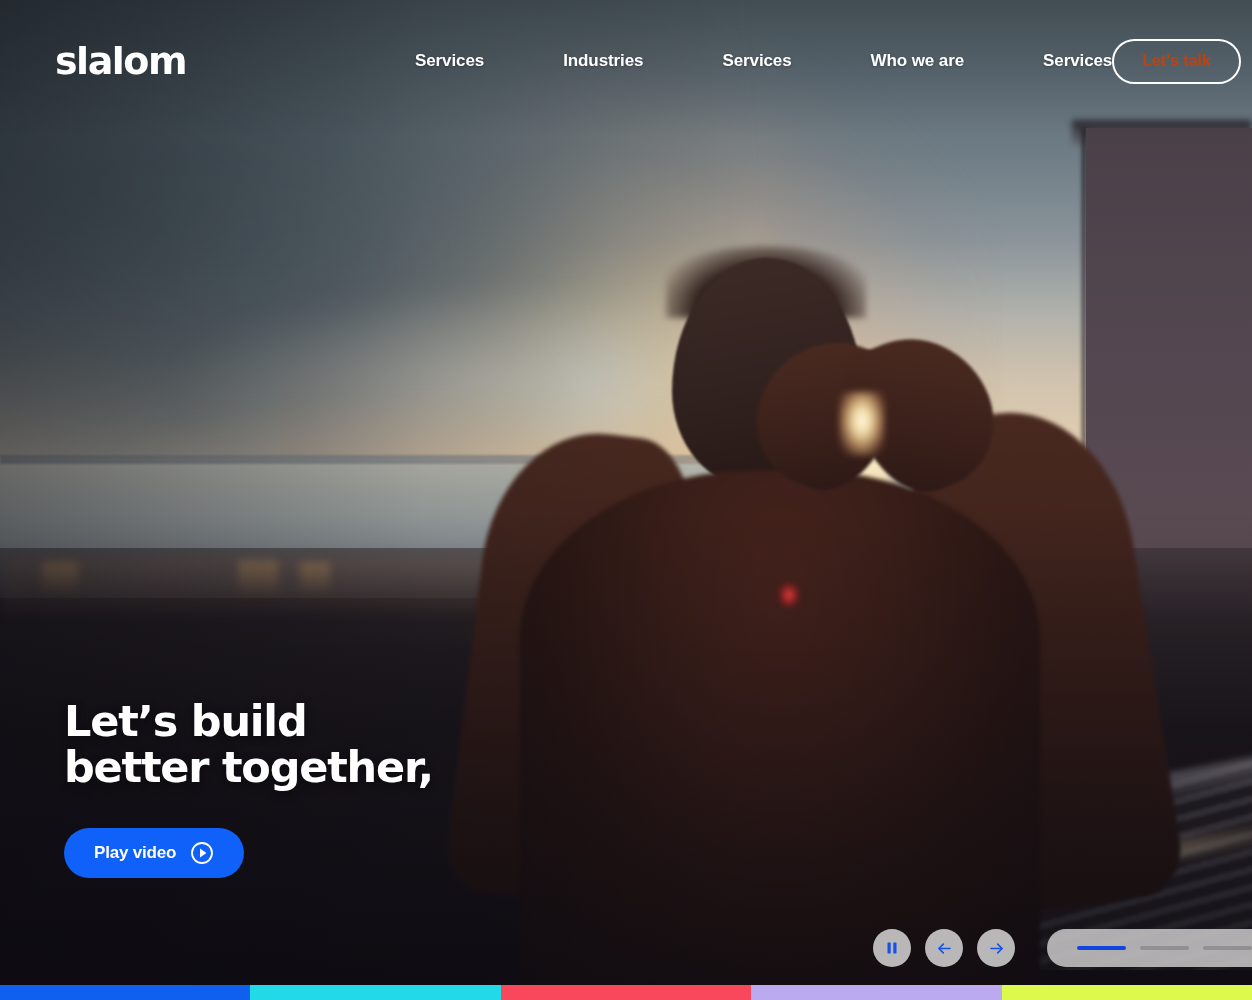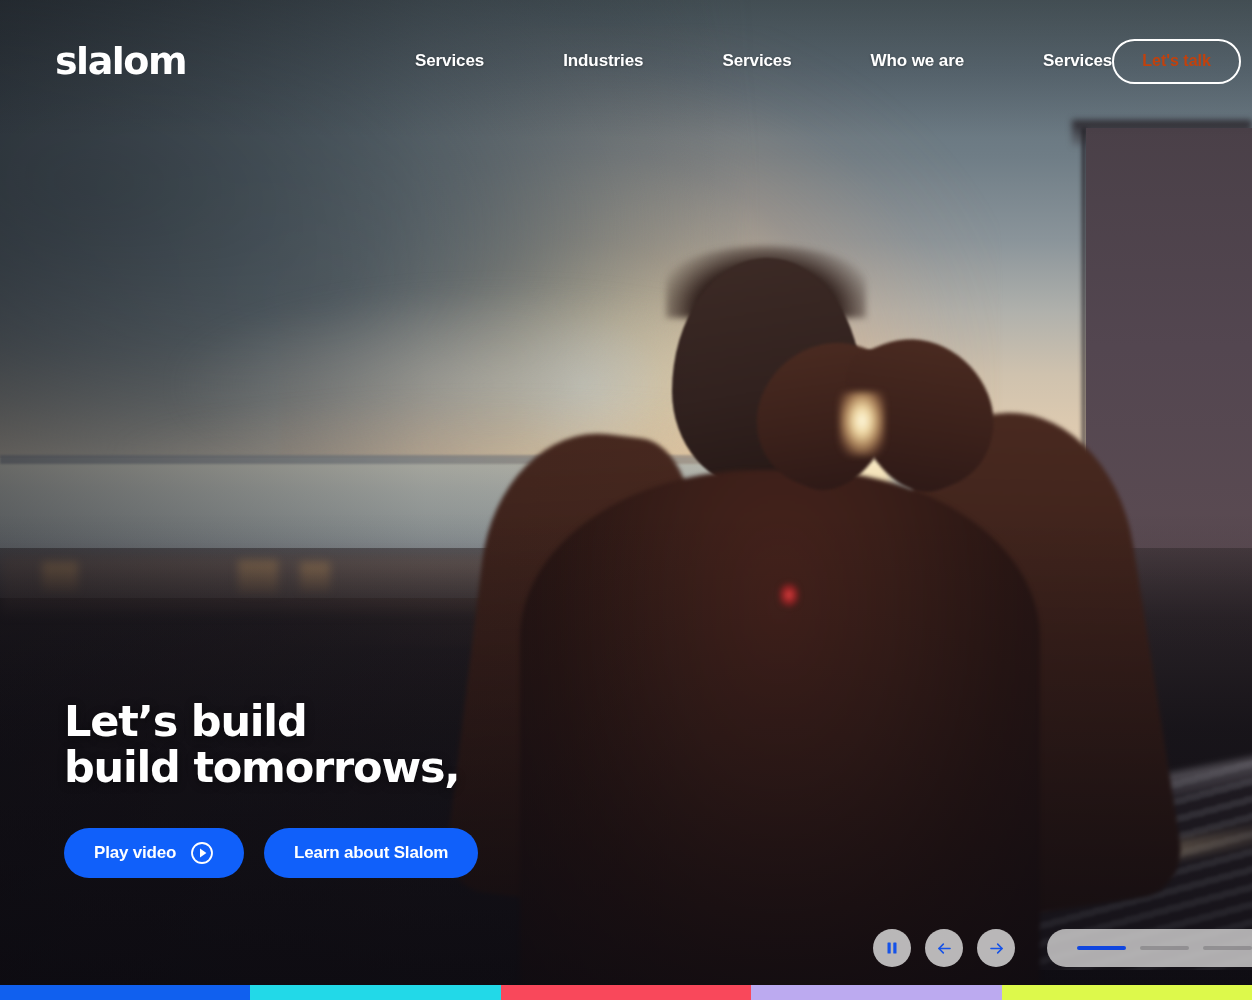--- a/index.html
+++ b/index.html
@@ -520,33 +520,32 @@
           <path d="M7.2 4.6c.9 1.2.3 2.2-.6 2.8-.9.6-1.2 1.6-.4 2.3.8.7 2 .3 2.5 1.2.5.9-.4 1.7-.2 2.7.2 1 1.3 1.4 1.3 2.6 0 .9-.6 1.5-.9 2.3-1.9-.5-3.6-1.8-4.6-3.5A8.1 8.1 0 0 1 7.2 4.6Z" fill="#59666c"></path>
           <path d="M15.4 4.4c.8 1.1 2.2 1.1 2.8 2.1.5.9-.5 1.7-1.5 1.7-.9 0-1.7.4-1.6 1.3.1.9 1.3 1 1.6 1.9.3 1-.6 1.8-1.6 1.9-1 .1-1.8-.5-2.4.2-.6.7 0 1.7-.5 2.5-.4.6-1.1.8-1.4 1.5 2.1 1.2 4.8.9 6.7-.7a8.1 8.1 0 0 0-2.1-12.4Z" fill="#59666c"></path>
         </svg>
       </button>
     </div>
   </header>
 
   <div class="hero-copy">
     <h1 class="headline">
       <span>Let’s build</span><br>
-      <span>build tomorrows,</span>
+      <span>better together,</span>
     </h1>
 
     <div class="cta-row">
       <button class="btn-primary">
         <span>Play video</span>
         <svg width="24" height="24" viewBox="0 0 24 24">
           <circle cx="12" cy="12" r="10" fill="none" stroke="#fff" stroke-width="1.8"></circle>
           <path d="M10 7.6 16.4 12 10 16.4Z" fill="#fff"></path>
         </svg>
       </button>
 
-      <button class="btn-primary">Learn about Slalom</button>
     </div>
   </div>
 
   <div class="carousel">
     <button class="round-btn">
       <svg width="16" height="16" viewBox="0 0 16 16">
         <rect x="3.5" y="2.5" width="3.2" height="11" rx="0.6" fill="#1552E8"></rect>
         <rect x="9.3" y="2.5" width="3.2" height="11" rx="0.6" fill="#1552E8"></rect>
       </svg>
     </button>

